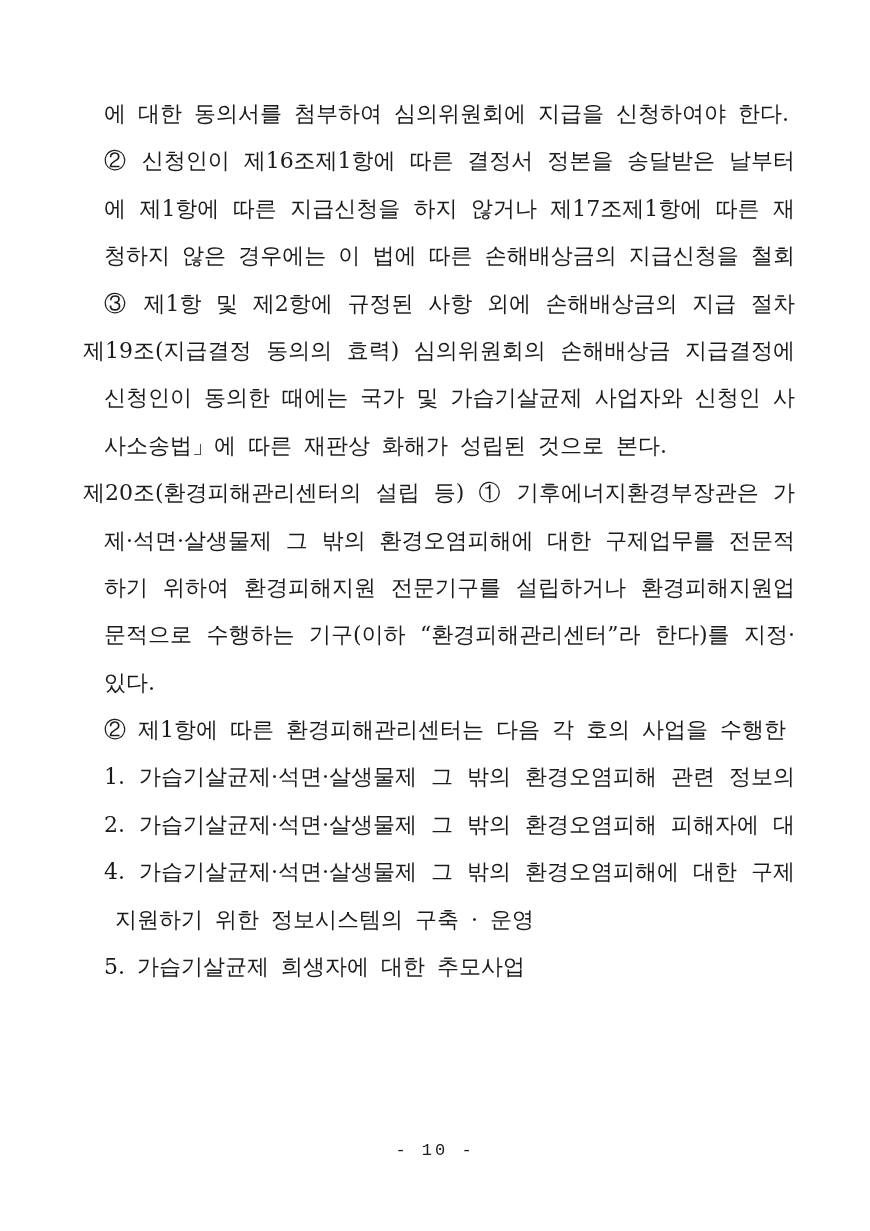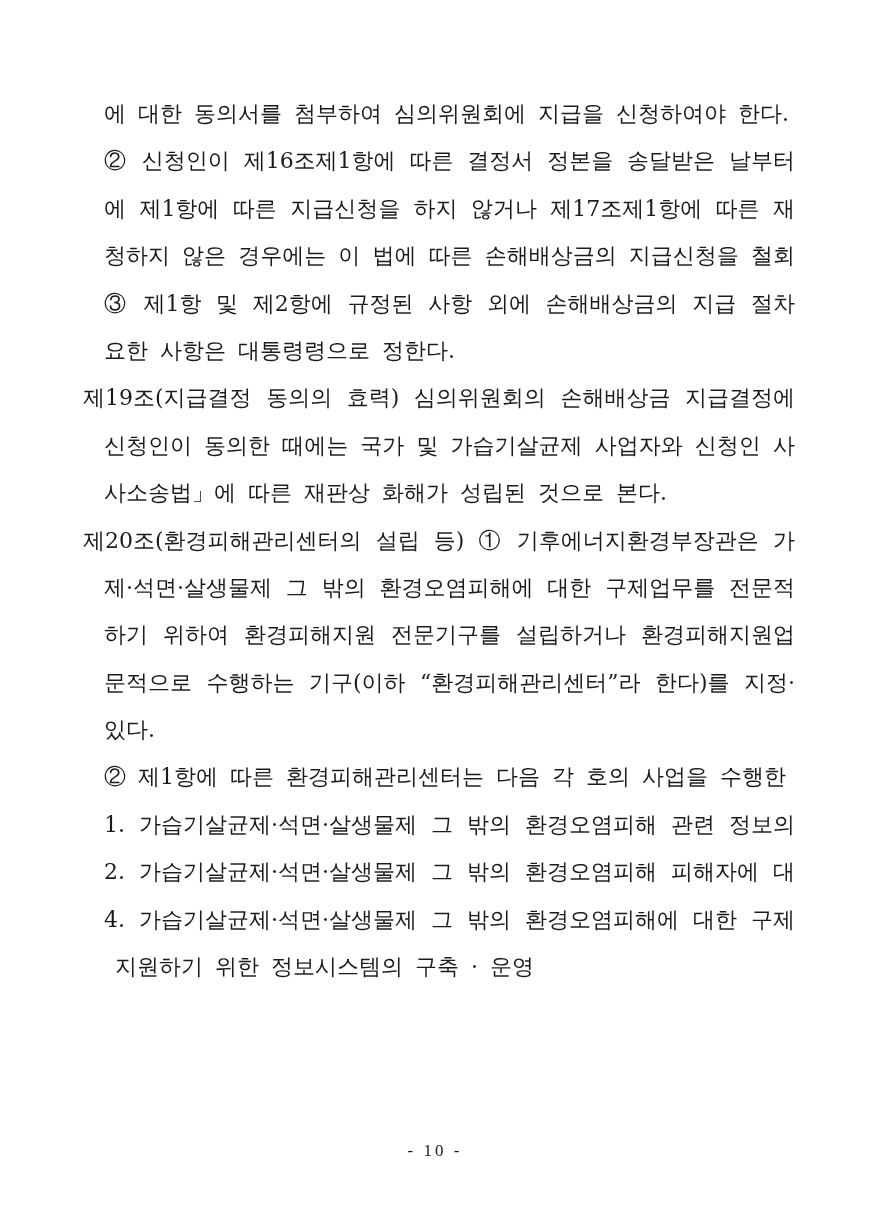--- a/index.html
+++ b/index.html
@@ -40,42 +40,42 @@
   .ind2 { padding-left: 115px; }
   .footer {
     position: absolute;
     top: 1141px;
     left: 0;
     width: 100%;
     text-align: center;
     font-size: 17px;
     letter-spacing: 3px;
     color: #1b1b1b;
-    font-family: Liberation Serif, serif;
+    font-family: Liberation Mono, monospace;
   }
 </style>
 </head>
 <body>
 
 <div class="page">
   <div class="doc-lines">
       <div class="line ind1">에 대한 동의서를 첨부하여 심의위원회에 지급을 신청하여야 한다.</div>
       <div class="line ind1 just">② 신청인이 제16조제1항에 따른 결정서 정본을 송달받은 날부터 30일 이내</div>
       <div class="line ind1 just">에 제1항에 따른 지급신청을 하지 않거나 제17조제1항에 따른 재심의를 신</div>
       <div class="line ind1 just">청하지 않은 경우에는 이 법에 따른 손해배상금의 지급신청을 철회한 것으</div>
       <div class="line ind1 just">③ 제1항 및 제2항에 규정된 사항 외에 손해배상금의 지급 절차 등에 필</div>
-      <div class="line ind1">요한 사항은 대통령령으로 정한다.</div>
       <div class="line ind0 just">제19조(지급결정 동의의 효력) 심의위원회의 손해배상금 지급결정에 대하여</div>
       <div class="line ind1 just">신청인이 동의한 때에는 국가 및 가습기살균제 사업자와 신청인 사이에 「민</div>
       <div class="line ind1">사소송법」에 따른 재판상 화해가 성립된 것으로 본다.</div>
       <div class="line ind0 just">제20조(환경피해관리센터의 설립 등) ① 기후에너지환경부장관은 가습기살균</div>
       <div class="line ind1 just">제·석면·살생물제 그 밖의 환경오염피해에 대한 구제업무를 전문적으로 수행</div>
       <div class="line ind1 just">하기 위하여 환경피해지원 전문기구를 설립하거나 환경피해지원업무를 전</div>
       <div class="line ind1 just">문적으로 수행하는 기구(이하 “환경피해관리센터”라 한다)를 지정·운영할 수</div>
       <div class="line ind1">있다.</div>
       <div class="line ind1">② 제1항에 따른 환경피해관리센터는 다음 각 호의 사업을 수행한다.</div>
       <div class="line ind1 just">1. 가습기살균제·석면·살생물제 그 밖의 환경오염피해 관련 정보의 수집·관리</div>
       <div class="line ind1 just">2. 가습기살균제·석면·살생물제 그 밖의 환경오염피해 피해자에 대한 조사</div>
       <div class="line ind1 just">4. 가습기살균제·석면·살생물제 그 밖의 환경오염피해에 대한 구제업무를</div>
       <div class="line ind2">지원하기 위한 정보시스템의 구축 · 운영</div>
+      <div class="line ind1">5. 가습기살균제 희생자에 대한 추모사업</div>
     </div>
   <div class="footer">- 10 -</div>
 </div>
 
 </body></html>

